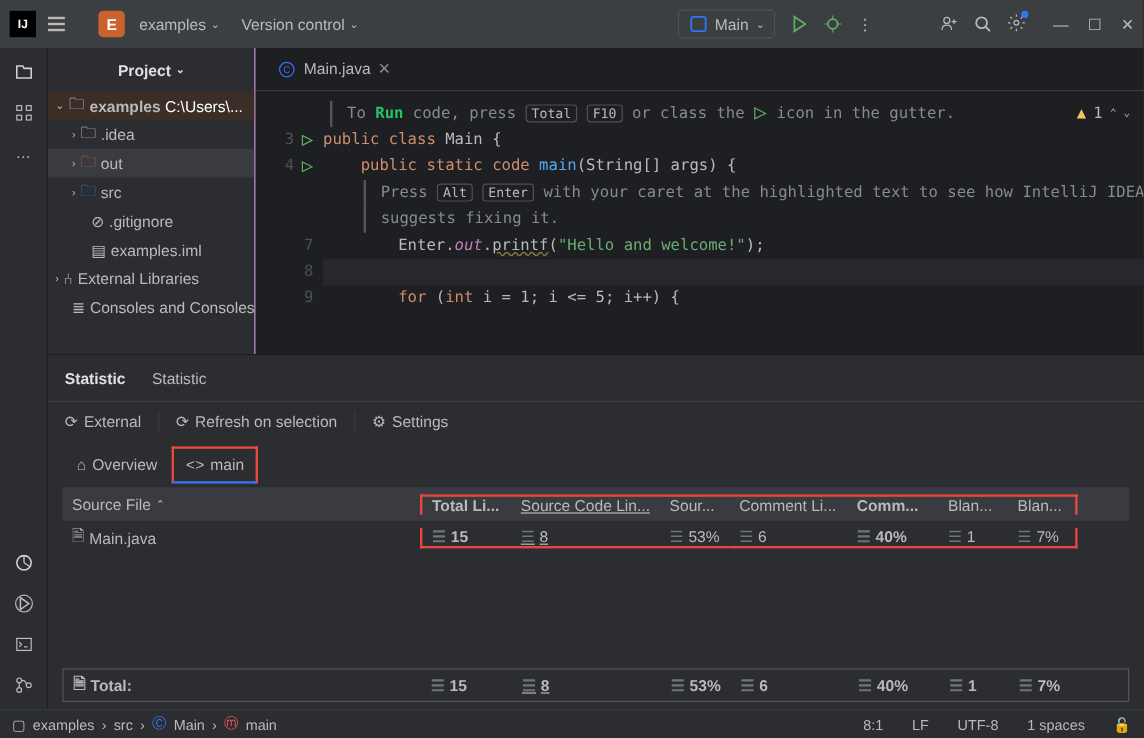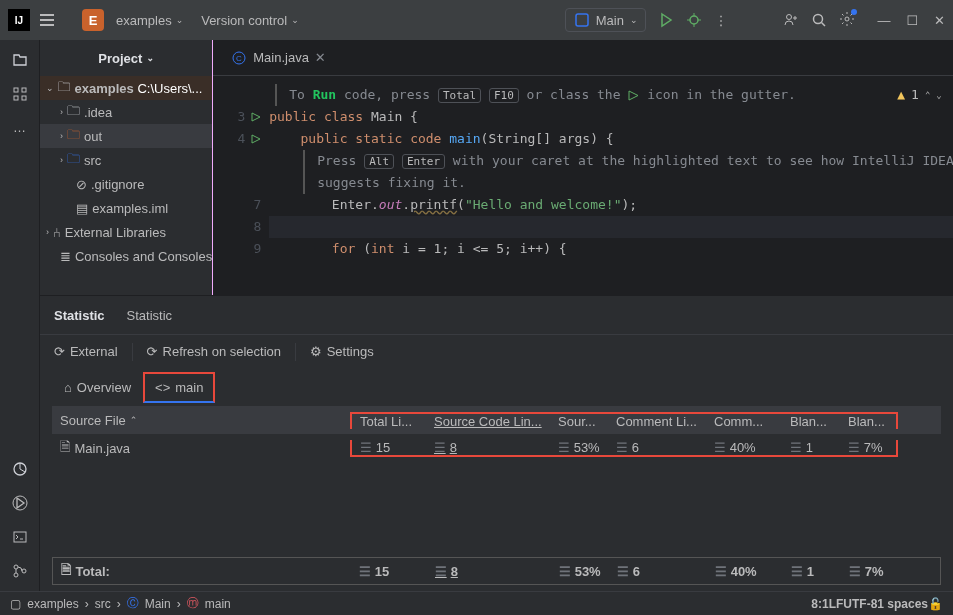--- a/index.html
+++ b/index.html
@@ -50,29 +50,29 @@
   .tbtn { display:flex; align-items:center; gap:5px; cursor:pointer; }
   .vdiv { width:1px; height:18px; background:#393b40; }
   .stat-subtabs { height:38px; display:flex; align-items:center; gap:2px; padding:0 14px; }
   .subtab { display:flex; align-items:center; gap:5px; padding:6px 10px; cursor:pointer; }
   .subtab.active { border:2px solid #e8483b; border-bottom:2px solid #3574f0; }
   .stat-table { flex:1; padding:0 12px; display:flex; flex-direction:column; }
   .st-header { display:flex; height:28px; align-items:center; background:#393b40; }
   .st-row { display:flex; height:28px; align-items:center; }
   .st-cell { padding:0 8px; display:flex; align-items:center; gap:4px; overflow:hidden; text-overflow:ellipsis; white-space:nowrap; }
   .col-file { width:298px; }
-  .col-n { width:76px; }
+  .col-n { width:76px;font-weight:bold; }
   .col-n2 { width:124px;text-decoration:underline; }
   .col-s { width:58px; }
   .redbox-right { border-right:2px solid #e8483b; }
   .redbox-left { border-left:2px solid #e8483b; }
   .st-total { border:1px solid #555; display:flex; height:28px; align-items:center; font-weight:600; margin-top:auto; margin-bottom:6px; }
   .statusbar { height:24px; background:#2b2d30; border-top:1px solid #393b40; display:flex; align-items:center; padding:0 10px; font-size:12px; }
   .crumbs { display:flex; align-items:center; gap:6px; }
-  .sb-right { margin-left:auto; display:flex; align-items:flex-start; gap:0;font-weight:bold; }
+  .sb-right { margin-left:auto; display:flex; align-items:flex-start; gap:24px; }
   .dots { letter-spacing:2px; }
   .bell-wrap { position:relative; }
   .gear-dot { position:absolute; top:-2px; right:-2px; width:6px; height:6px; background:#3574f0; border-radius:50%; }
   .layers-icon { display:inline-flex; color:#6f737a; }
   .fld-icon { color:#ced0d6; }
 </style>
 </head>
 <body>
 
 <div class="titlebar">

